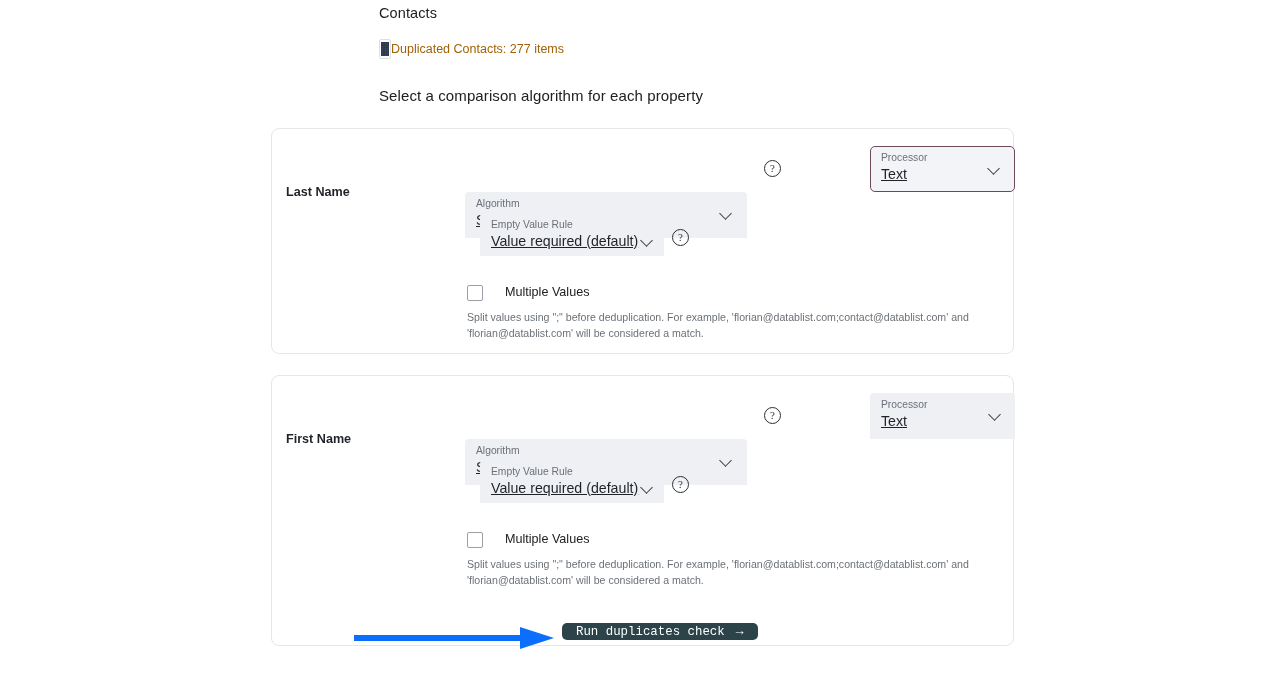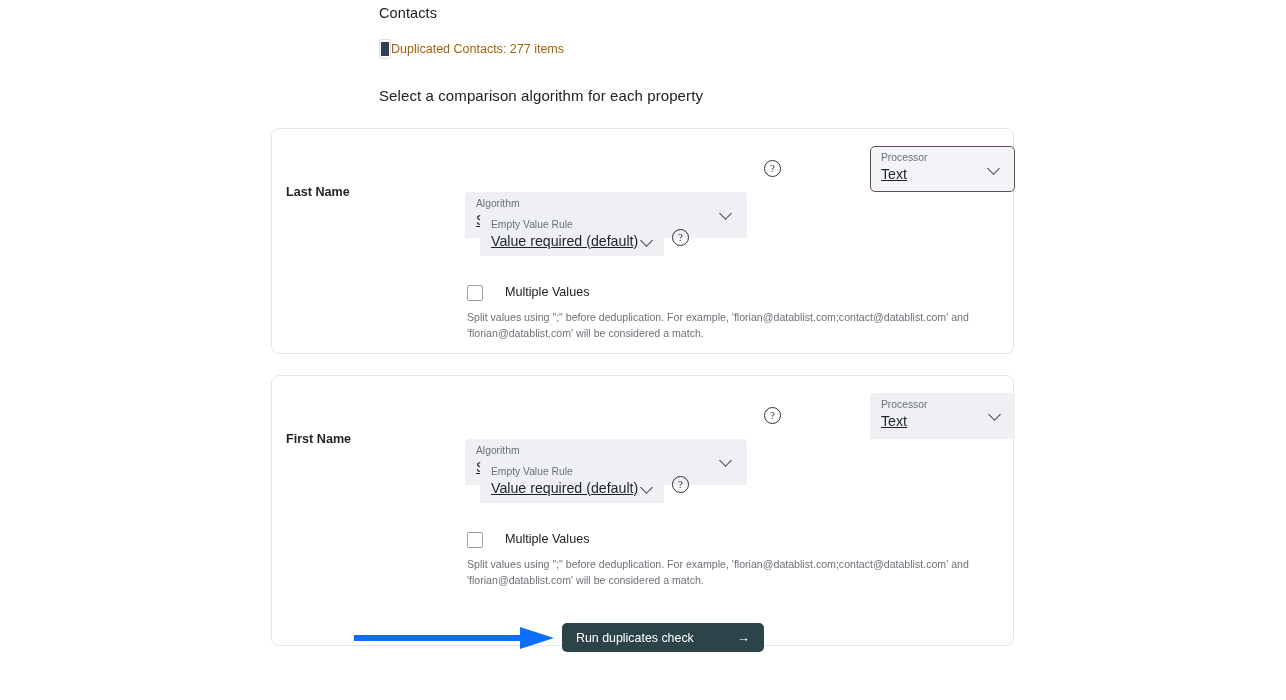--- a/index.html
+++ b/index.html
@@ -214,33 +214,32 @@
     font-size: 10.6px;
     line-height: 16px;
     color: #6b7178;
   }
 
   
   .run-button {
     position: absolute;
     left: 562px;
     top: 623px;
-    height: 29px;
+    height: 17px;
     background: #2c4349;
     border-radius: 5px;
     color: #ffffff;
     font-size: 12.4px;
     display: flex;
     align-items: center;
     padding: 0 14px;
     cursor: pointer;
     border: none;
     white-space: nowrap;
-    font-family: Liberation Sans, sans-serif;
-    gap: 32px;
+    font-family: Liberation Mono, monospace;
   }
   .run-button .btn-arrow {
     margin-left: 11px;
     font-size: 13px;
     line-height: 1;
   }
 
   
   .annot-arrow {
     position: absolute;

